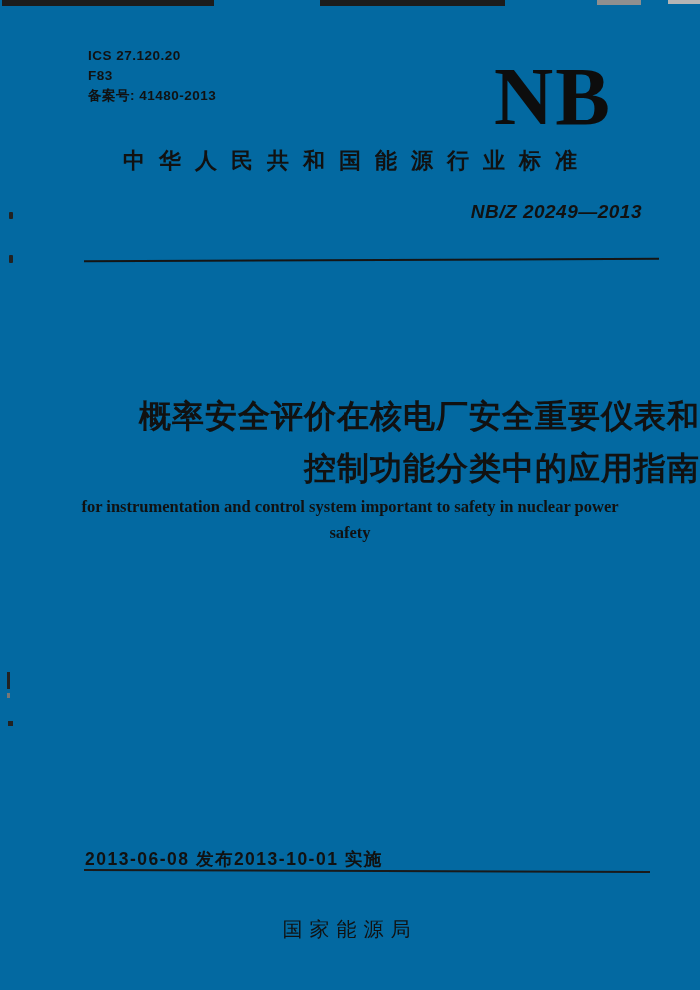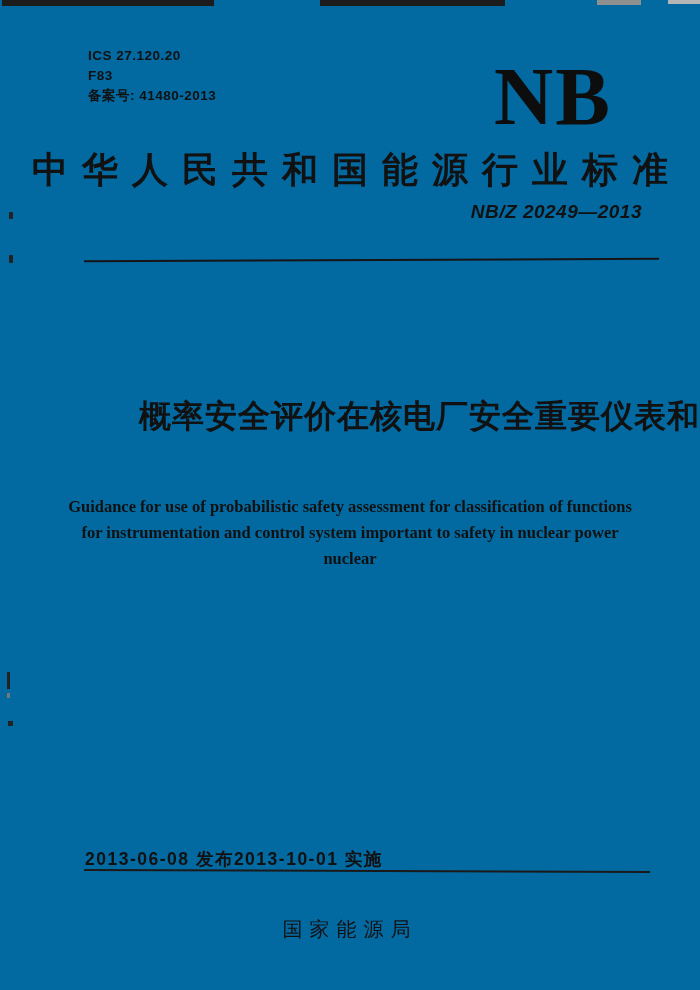--- a/index.html
+++ b/index.html
@@ -32,21 +32,21 @@
     letter-spacing:.5px;
   }
   .nb-logo{
     position:absolute;right:88px;top:56px;
     font-family:"Liberation Serif", serif;
     font-weight:bold;font-size:82px;line-height:1;
     letter-spacing:2px;color:#0d0d0d;margin-left:29px;
   }
   .header-title{
     position:absolute;left:0;top:146px;width:700px;
-    text-align:center;font-size:36px;font-weight:600;
+    text-align:center;font-size:22px;font-weight:600;
     letter-spacing:14px;padding-left:14px;box-sizing:border-box;
     white-space:nowrap;
   }
   .std-number{
     position:absolute;right:58px;top:201px;
     font-size:19px;font-weight:600;letter-spacing:.5px;font-style:italic;
   }
   .rule-top{
     position:absolute;left:84px;top:259px;width:575px;height:2px;
     background:#151515;transform:rotate(-0.25deg);
@@ -105,26 +105,26 @@
   <div class="nb-logo">NB</div>
 
   <div class="header-title">中华人民共和国能源行业标准</div>
 
   <div class="std-number">NB/Z 20249—2013</div>
 
   <div class="rule-top"></div>
 
   <div class="main-title">
     <div>概率安全评价在核电厂安全重要仪表和</div>
+    <div>控制功能分类中的应用指南</div>
   </div>
 
   <div class="en-title">
-    <div>Guidance for use of probabilistic safety assessment for classification of functions</div>
     <div>for instrumentation and control system important to safety in nuclear power</div>
-    <div>nuclear</div>
+    <div>safety</div>
   </div>
 
   <div class="date-row">
     <span>2013-06-08 发布</span>
     <span>2013-10-01 实施</span>
   </div>
   <div class="rule-bottom"></div>
 
   <div class="footer-issuer">
     <span class="issuer-name">国家能源局</span>

